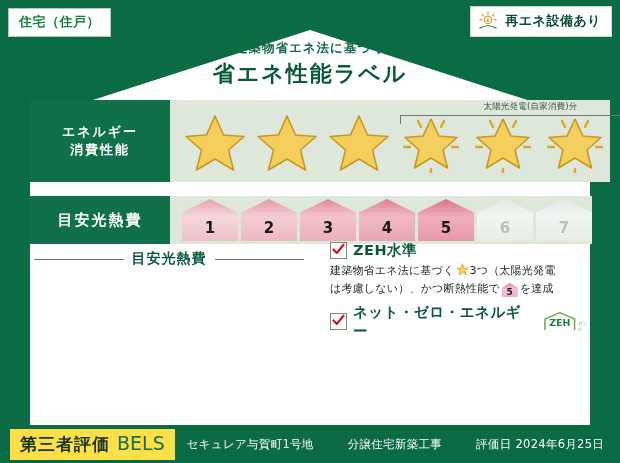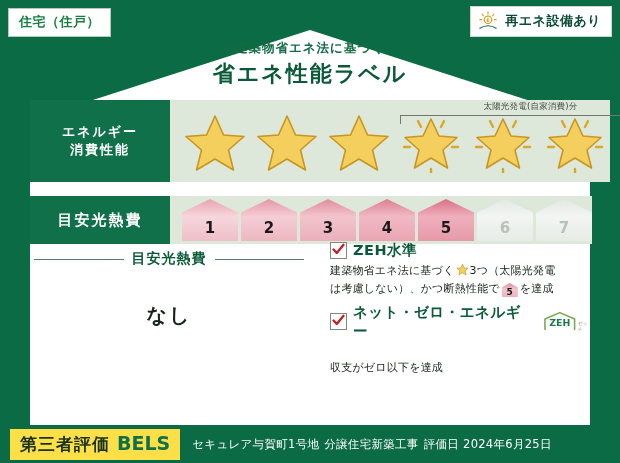--- a/index.html
+++ b/index.html
@@ -169,24 +169,24 @@
     position:absolute;left:0;right:0;bottom:0;height:38px;
     background:#0b6b44;display:flex;align-items:center;
     z-index:8;
   }
   .bels-box{
     background:#fde047;margin-left:10px;
     padding:3px 10px 4px 10px;
     display:flex;align-items:baseline;gap:7px;
   }
   .bels-jp{color:#17301f;font-size:17px;font-weight:bold;letter-spacing:1px;}
-  .bels-en{color:#0f7049;font-size:19px;font-weight:bold;letter-spacing:0px;}
+  .bels-en{color:#0f7049;font-size:19px;font-weight:normal;letter-spacing:0px;}
   .bottom-meta{
     color:#ffffff;font-size:11.5px;margin-left:12px;letter-spacing:.3px;
-    display:flex;gap:5px;align-items:center;white-space:nowrap;
+    display:flex;gap:34px;align-items:center;white-space:nowrap;
   }
 </style>
 </head>
 <body>
 
 <div id="label-root">
 
   <div class="roof-white"></div>
   <div class="roof-inner"></div>
 
@@ -293,21 +293,20 @@
       </div>
     </div>
   </div>
 
   <div class="cost-block">
     <div class="cost-head">
       <span class="rule"></span>
       <span>目安光熱費</span>
       <span class="rule"></span>
     </div>
-    <div class="cost-value">なし</div>
   </div>
 
   <div class="zeh-block">
 
     <div class="zeh-item">
       <div class="zeh-head">
         <span class="chk">
           <svg width="13" height="13" viewBox="0 0 13 13">
             <polyline points="1.5,6.5 4.8,10 11.5,1.8" fill="none" stroke="#c32026" stroke-width="2.3" stroke-linecap="round" stroke-linejoin="round"></polyline>
           </svg>
@@ -333,21 +332,20 @@
         <span class="zeh-logo">
           <svg width="34" height="21" viewBox="0 0 34 21">
             <path d="M2 19 L2 8 L17 1.5 L32 8 L32 19" fill="none" stroke="#7aa84f" stroke-width="1.6" stroke-linejoin="round"></path>
             <text x="17" y="15.5" font-size="9.5" font-weight="bold" fill="#1f7a46" text-anchor="middle" font-family="DejaVu Sans, sans-serif">ZEH</text>
           </svg>
           <span class="sub">ゼッチ</span>
         </span>
       </div>
       <div class="zeh-desc">
         <br>
-        <span>収支がゼロ以下を達成</span>
       </div>
     </div>
 
   </div>
 
   <div class="bottom-bar">
     <div class="bels-box">
       <span class="bels-jp">第三者評価</span>
       <span class="bels-en">BELS</span>
     </div>

